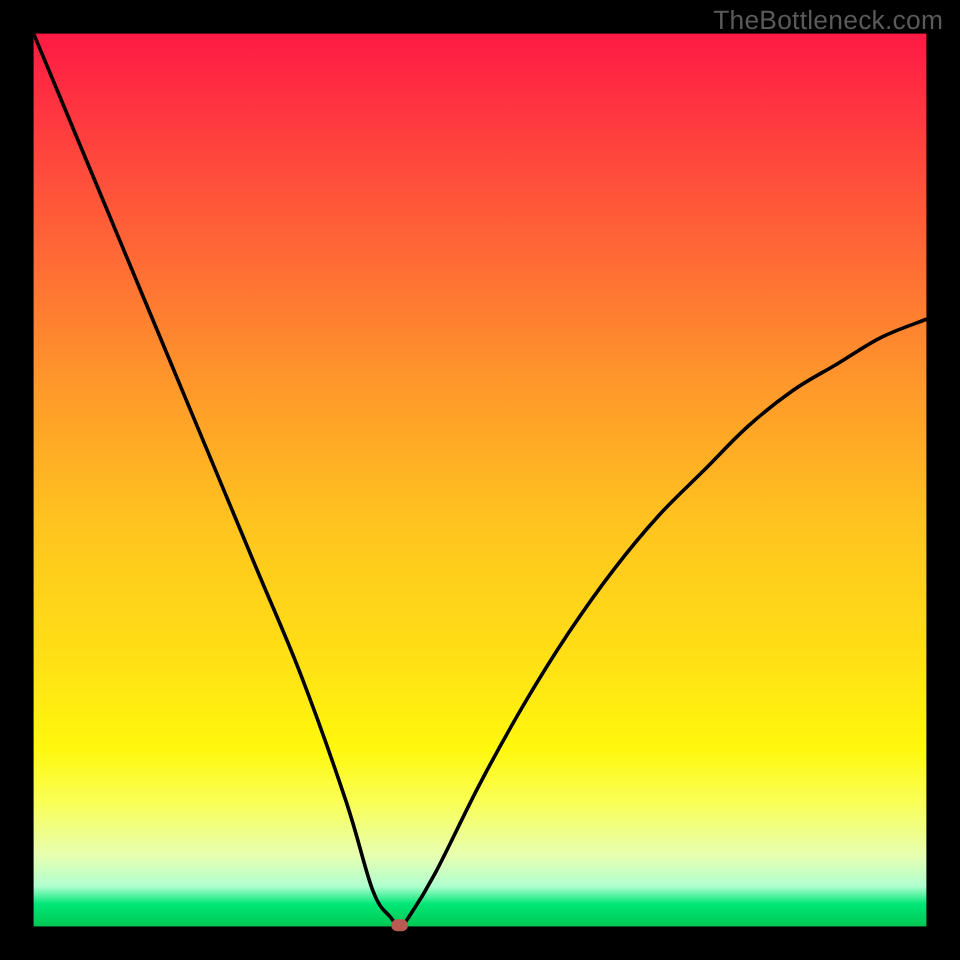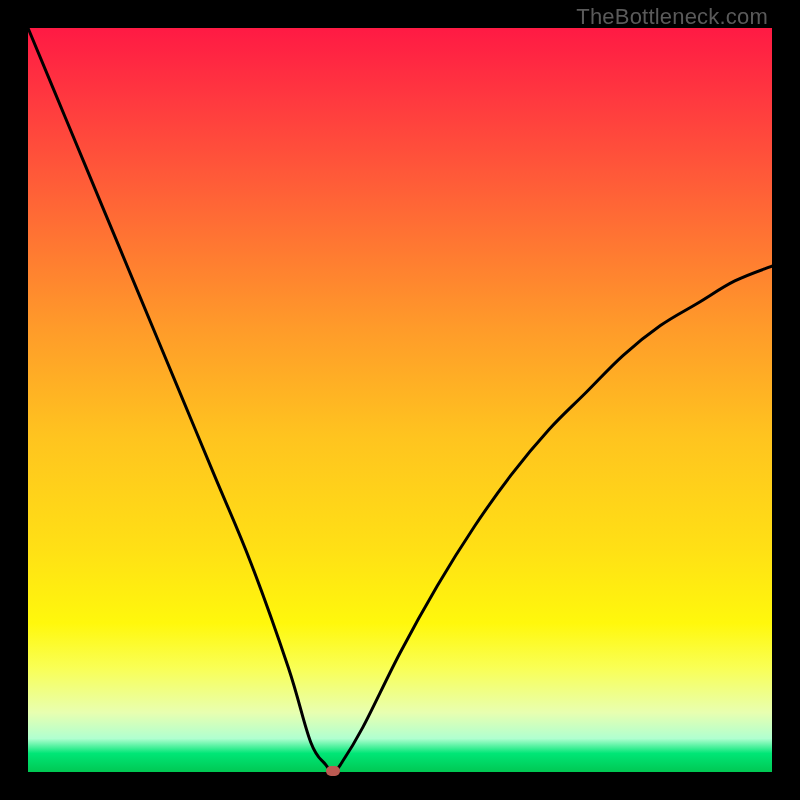--- a/index.html
+++ b/index.html
@@ -20,21 +20,21 @@
       #fff80c 80%,
       #f9ff55 86%,
       #e8ffb0 92%,
       #b0ffd0 95.5%,
       #00e676 97.5%,
       #00c853 100%);
   }
   .watermark {
     position: absolute;
     top: 4px;
-    right: 32px;
+    right: 14px;
     font: 500 22px "Segoe UI", Arial, sans-serif;
     color: #5a5a5a;
     letter-spacing: 0.2px;
   }
   svg.curve {
     position: absolute;
     left: 0; top: 0;
     width: 744px; height: 744px;
     overflow: visible;
   }

